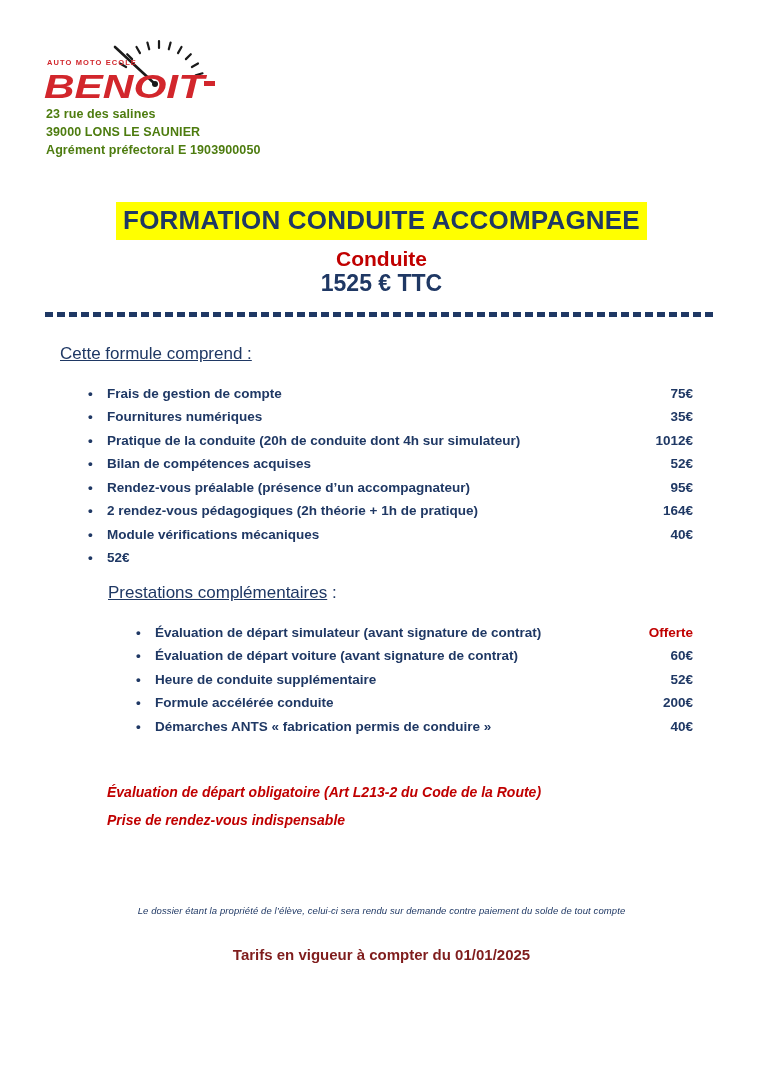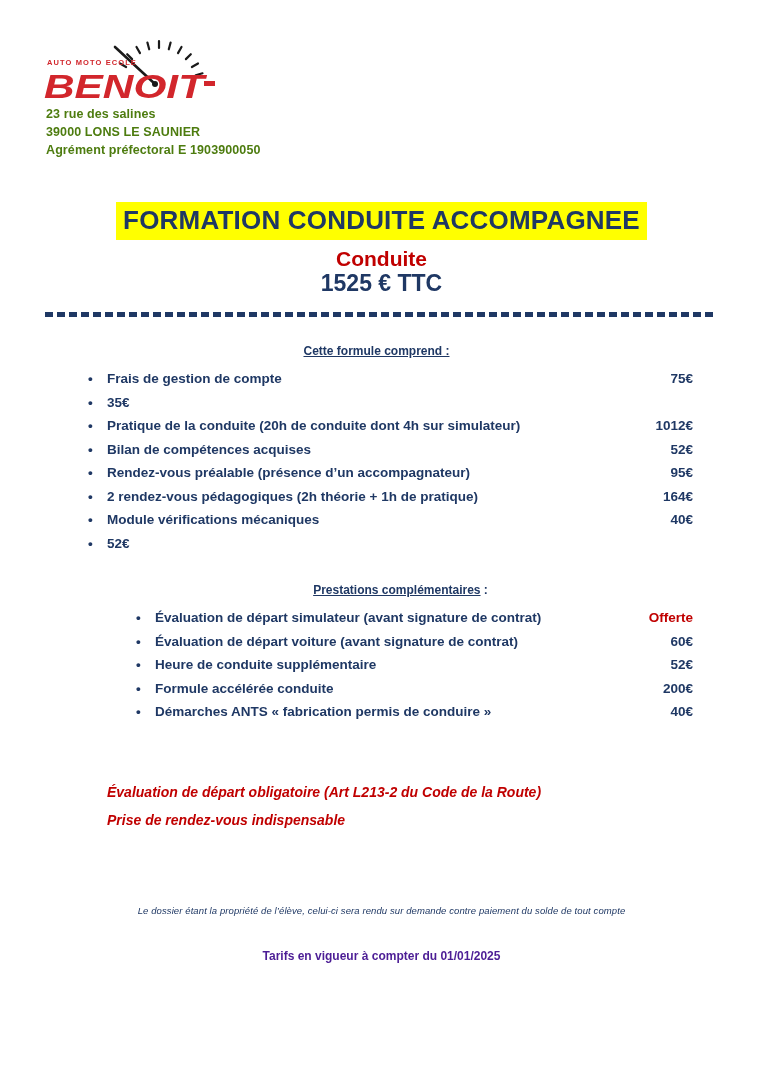--- a/index.html
+++ b/index.html
@@ -29,39 +29,39 @@
   .course-price { color:#1f3864; font-size:23px; font-weight:bold; }
 
   
   .dashed-rule { position:absolute; left:45px; top:312px; width:670px; height:5px;
                  background:repeating-linear-gradient(90deg,#1f3864 0 8px,transparent 8px 12px); }
 
   
   .section { position:absolute; left:60px; right:70px; }
   .section-1 { top:344px; }
   .section-2 { top:583px;margin-left:48px; }
-  .section-heading { font-size:12px; font-weight:bold; color:#1f3864;text-align:center; }
+  .section-heading { font-size:17px; font-weight:normal; color:#1f3864; }
   .underlined { text-decoration:underline; }
   .items { margin-top:13px; }
-  .item-row { display:flex; align-items:flex-start; height:23.5px; font-size:13.5px; font-weight:bold; }
+  .item-row { display:flex; align-items:flex-end; height:23.5px; font-size:13.5px; font-weight:bold; }
   .item-row::before { content:"\2022"; width:19px; margin-left:28px; flex:none;
                       font-size:13.5px; color:#1f3864; }
   .item-label { flex:1 1 auto; color:#1f3864; }
   .item-price { flex:none; text-align:right; color:#1f3864; }
   .item-price.offered { color:#c00000; }
 
   
   .notes { position:absolute; left:107px; top:779px; color:#c00000;
            font-size:14px; font-weight:bold; font-style:italic; line-height:27.5px; }
 
   
   .footnote-band { top:900px; }
   .footnote { font-size:9.5px; font-style:italic; color:#1f3864; letter-spacing:0.1px; }
   .date-band { top:946px; }
-  .effective-date { font-size:12px; font-weight:bold; color:#4c1d95; }
+  .effective-date { font-size:15px; font-weight:bold; color:#7f1d1d; }
 </style>
 </head>
 <body>
 
 <div class="page">
 
   <div class="logo">
     <svg width="172" height="72" viewBox="0 0 172 72">
 
       <path stroke="#1a1a1a" stroke-width="2.2" stroke-linecap="round" fill="none" d="M82.1,33 L76,29.5 M88.1,25.1 L83.2,20.2 M96,19.1 L92.5,13 M105.2,15.3 L103.4,8.5 M115,14 L115,7 M124.8,15.3 L126.6,8.5 M134,19.1 L137.5,13 M141.9,25.1 L146.8,20.2 M147.9,33 L154,29.5 M151.7,41.2 L158.5,39.3"></path>
@@ -98,20 +98,21 @@
   <div class="section section-1">
     <div class="section-heading">
       <span class="underlined">Cette formule comprend :</span><span></span>
     </div>
     <div class="items">
         <div class="item-row">
           <span class="item-label">Frais de gestion de compte</span>
           <span class="item-price">75€</span>
         </div>
         <div class="item-row">
+          <span class="item-label">Fournitures numériques</span>
           <span class="item-price">35€</span>
         </div>
         <div class="item-row">
           <span class="item-label">Pratique de la conduite (20h de conduite dont 4h sur simulateur)</span>
           <span class="item-price">1012€</span>
         </div>
         <div class="item-row">
           <span class="item-label">Bilan de compétences acquises</span>
           <span class="item-price">52€</span>
         </div>

